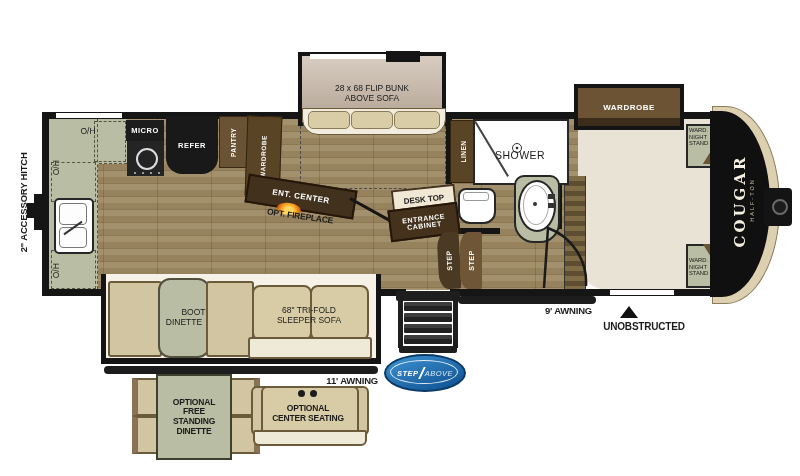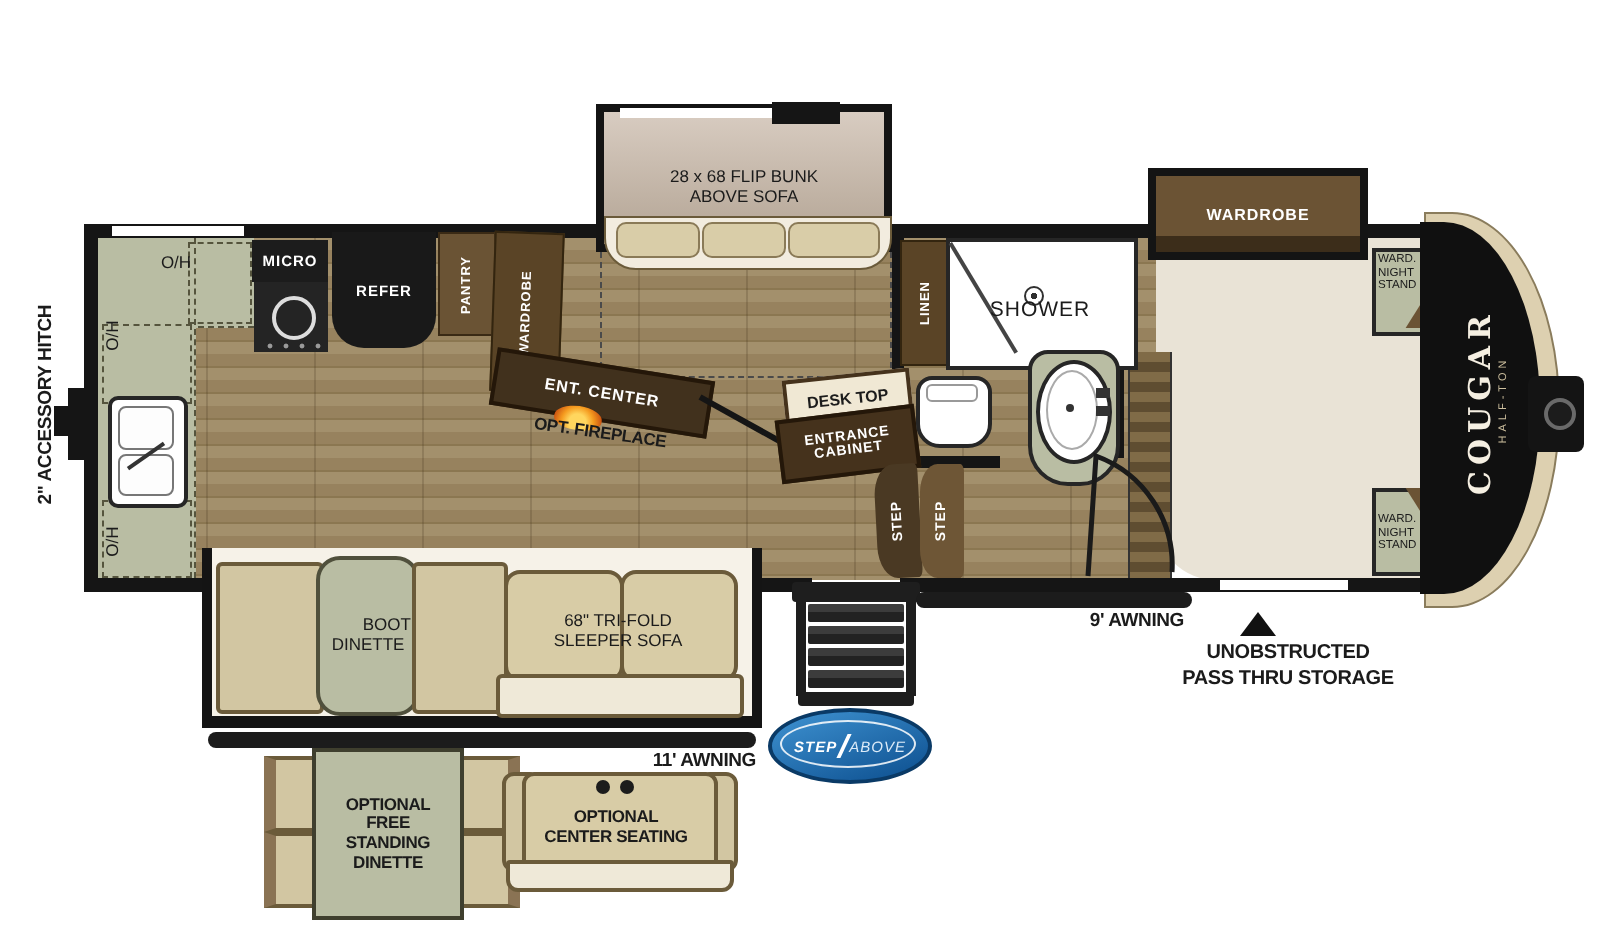--- a/index.html
+++ b/index.html
@@ -176,21 +176,20 @@
     <div class="a" style="left:4px;top:4px;width:66px;height:22px;border:1.5px solid rgba(255,255,255,.85);border-radius:50%;"></div>
     <span class="cabtxt" style="font-size:7.5px;font-style:italic;">STEP</span>
     <span style="display:inline-block;width:2px;height:12px;background:#fff;transform:skewX(-25deg);margin:0 2px;"></span>
     <span style="color:#dcebf8;font-size:7.5px;font-style:italic;letter-spacing:.5px;">ABOVE</span>
   </div>
 
   <div class="a" style="left:458px;top:296px;width:138px;height:8px;background:#1c1c1c;border-radius:4px;"></div>
   <div class="a lbl bold" style="left:520px;top:306px;width:72px;font-size:9.5px;text-align:right;">9' AWNING</div>
   <div class="a" style="left:620px;top:306px;width:0;height:0;border-left:9px solid transparent;border-right:9px solid transparent;border-bottom:12px solid #111;"></div>
   <div class="a lbl bold" style="left:580px;top:321px;width:128px;font-size:10px;">UNOBSTRUCTED</div>
-  <div class="a lbl bold" style="left:572px;top:334px;width:144px;font-size:10px;">PASS THRU STORAGE</div>
 
   <div class="a" style="left:101px;top:274px;width:280px;height:90px;border-left:5px solid #141414;border-right:5px solid #141414;border-bottom:6px solid #141414;background:#f6f2e8;box-sizing:border-box;"></div>
   <div class="a tan" style="left:108px;top:281px;width:50px;height:72px;border-radius:3px;"></div>
   <div class="a" style="left:158px;top:278px;width:48px;height:76px;background:#b9bda3;border:2px solid #50503c;border-radius:12px;display:flex;flex-direction:column;align-items:center;justify-content:center;">
     <span class="lbl" style="font-size:8.5px;margin-left:25px;">BOOTH</span>
     <span class="lbl" style="font-size:8.5px;">DINETTE</span>
   </div>
   <div class="a tan" style="left:206px;top:281px;width:44px;height:72px;border-radius:3px;"></div>
   <div class="a cush" style="left:252px;top:285px;width:56px;height:52px;border-radius:8px;"></div>
   <div class="a cush" style="left:310px;top:285px;width:55px;height:52px;border-radius:8px;"></div>

